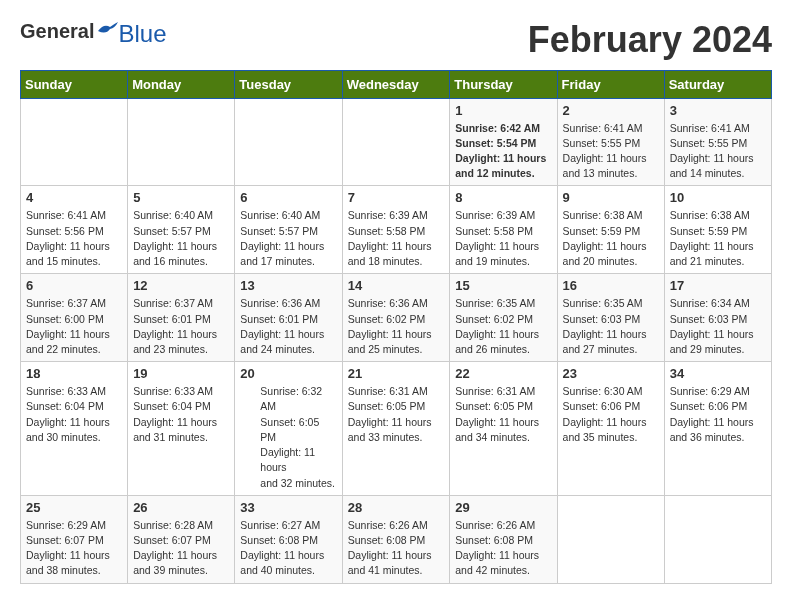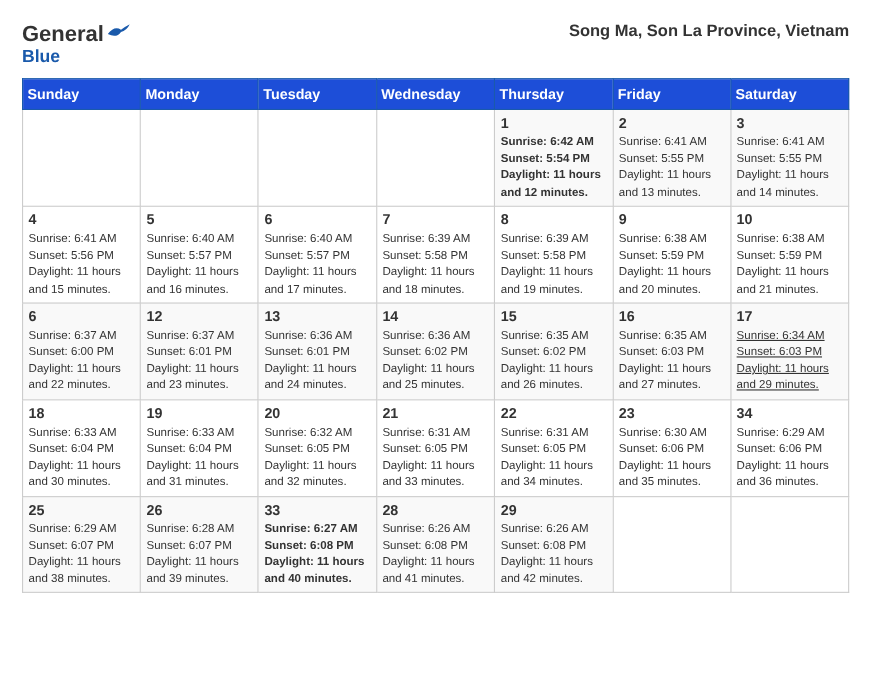--- a/index.html
+++ b/index.html
@@ -11,21 +11,21 @@
       padding: 20px;
     }
     .header-area {
       display: flex;
       justify-content: space-between;
       align-items: flex-start;
       margin-bottom: 10px;
     }
     .logo {
       display: flex;
-      flex-direction: column;
+      flex-direction: row;
       align-items: flex-start;
     }
     .title-area {
       text-align: right;
     }
     .calendar-title {
       font-size: 36px;
       font-weight: bold;
       color: #333;
       line-height: 1.1;
@@ -34,21 +34,21 @@
       font-size: 15px;
       color: #333;
       font-weight: bold;
     }
     table {
       width: 100%;
       border-collapse: collapse;
       font-size: 11px;
     }
     thead tr th {
-      background-color: #1d4ed8;
+      background-color: #4d7c0f;
       color: #fff;
       padding: 6px 4px;
       text-align: left;
       font-size: 13px;
       border: 1px solid #1a5aab;
     }
     tbody tr td {
       border: 1px solid #ccc;
       vertical-align: top;
       padding: 4px 5px;
@@ -76,40 +76,40 @@
     .logo-row {
       display: flex;
       align-items: center;
     }
     .logo-general {
       font-size: 20px;
       font-weight: bold;
       color: #333;
     }
     .logo-blue-text {
-      font-size: 16px;
-      font-weight: bold;
+      font-size: 24px;
+      font-weight: normal;
       color: #1a5aab;
     }
   </style>
 </head>
 <body>
 
 <div class="header-area">
   <div class="logo">
     <div class="logo-row">
       <span class="logo-general">General</span>
       <svg width="22" height="18" viewBox="0 0 22 18" style="margin-left:2px; margin-top:-4px;">
         <path d="M2 10 Q8 2 14 6 Q18 3 22 1 Q19 7 14 8 Q10 14 2 10Z" fill="#1a5aab"></path>
       </svg>
     </div>
     <span class="logo-blue-text">Blue</span>
   </div>
   <div class="title-area">
-    <div class="calendar-subtitle">Song Ma, Son La Province, Vietnam</div>
+    <div class="calendar-title">February 2024</div>
   </div>
 </div>
 
 <table>
   <thead>
     <tr>
     <th>Sunday</th>
         <th>Monday</th>
         <th>Tuesday</th>
         <th>Wednesday</th>
@@ -235,21 +235,21 @@
         </td>
         <td>
           <div class="day-number">16</div>
           <div class="day-info" style="white-space: pre-line;">Sunrise: 6:35 AM
 Sunset: 6:03 PM
 Daylight: 11 hours
 and 27 minutes.</div>
         </td>
         <td>
           <div class="day-number">17</div>
-          <div class="day-info" style="white-space: pre-line; text-decoration: underline;">Sunrise: 6:34 AM
+          <div class="day-info" style="white-space: pre-line;">Sunrise: 6:34 AM
 Sunset: 6:03 PM
 Daylight: 11 hours
 and 29 minutes.</div>
         </td>
       </tr>
       <tr>
         <td>
           <div class="day-number">18</div>
           <div class="day-info" style="white-space: pre-line;">Sunrise: 6:33 AM
 Sunset: 6:04 PM
@@ -258,21 +258,21 @@
         </td>
         <td>
           <div class="day-number">19</div>
           <div class="day-info" style="white-space: pre-line;">Sunrise: 6:33 AM
 Sunset: 6:04 PM
 Daylight: 11 hours
 and 31 minutes.</div>
         </td>
         <td>
           <div class="day-number">20</div>
-          <div class="day-info" style="white-space: pre-line;">Sunrise: 6:32 AM
+          <div class="day-info" style="white-space: pre-line; margin-left: 20px;">Sunrise: 6:32 AM
 Sunset: 6:05 PM
 Daylight: 11 hours
 and 32 minutes.</div>
         </td>
         <td>
           <div class="day-number">21</div>
           <div class="day-info" style="white-space: pre-line;">Sunrise: 6:31 AM
 Sunset: 6:05 PM
 Daylight: 11 hours
 and 33 minutes.</div>
@@ -309,21 +309,21 @@
         </td>
         <td>
           <div class="day-number">26</div>
           <div class="day-info" style="white-space: pre-line;">Sunrise: 6:28 AM
 Sunset: 6:07 PM
 Daylight: 11 hours
 and 39 minutes.</div>
         </td>
         <td>
           <div class="day-number">33</div>
-          <div class="day-info" style="white-space: pre-line; font-weight: bold;">Sunrise: 6:27 AM
+          <div class="day-info" style="white-space: pre-line;">Sunrise: 6:27 AM
 Sunset: 6:08 PM
 Daylight: 11 hours
 and 40 minutes.</div>
         </td>
         <td>
           <div class="day-number">28</div>
           <div class="day-info" style="white-space: pre-line;">Sunrise: 6:26 AM
 Sunset: 6:08 PM
 Daylight: 11 hours
 and 41 minutes.</div>

